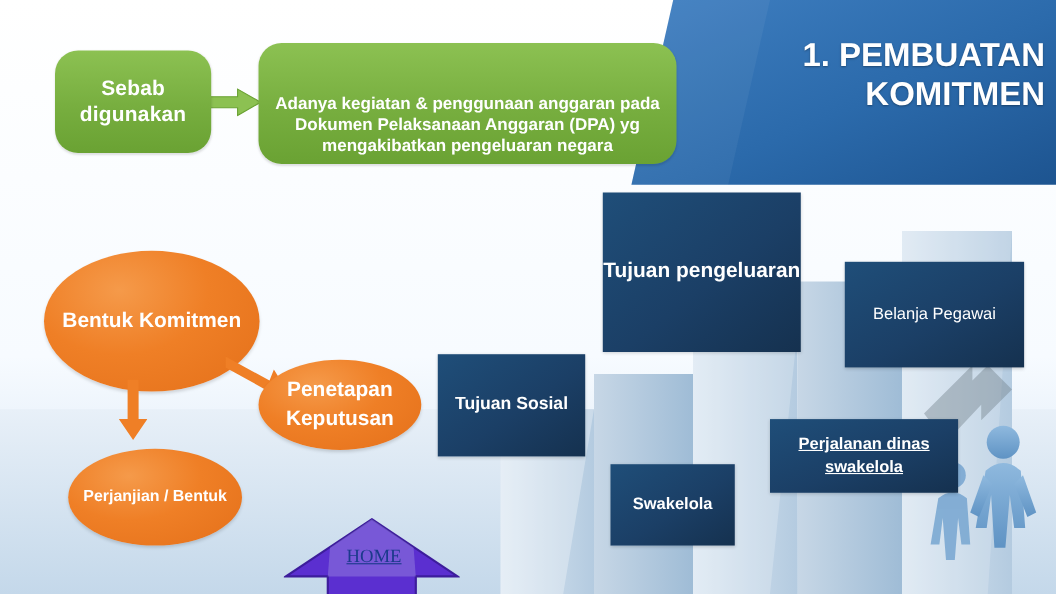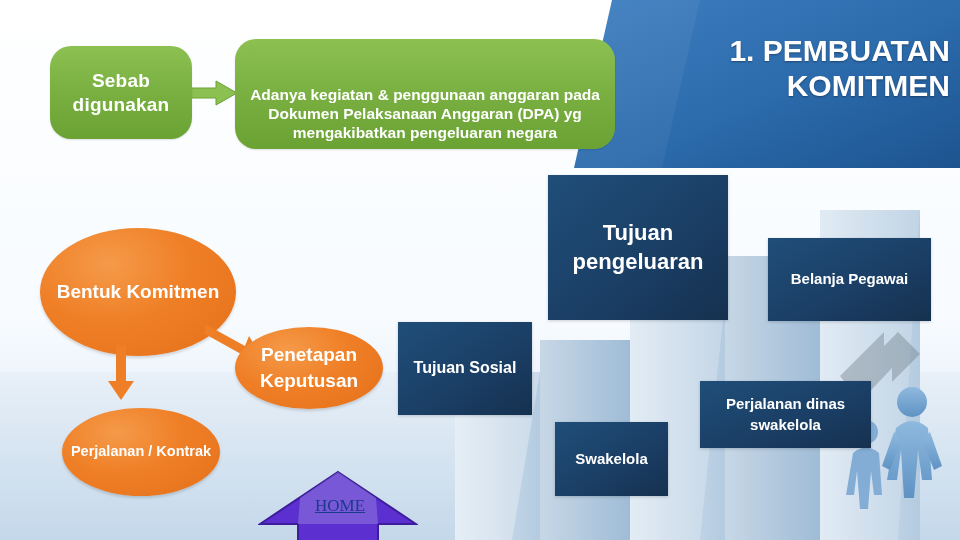--- a/index.html
+++ b/index.html
@@ -149,52 +149,53 @@
     top: 318px;
     width: 62px;
     height: 48px;
   }
 
   #tujuan-pengeluaran {
     left: 548px;
     top: 175px;
     width: 180px;
     height: 145px;
-    font-size: 22px;
+    font-size: 19px;
     font-weight: 600;
     line-height: 1.3;
   }
 
   #belanja-pegawai {
     left: 768px;
     top: 238px;
     width: 163px;
-    height: 83px;
+    height: 96px;
     font-size: 15px;
-    font-weight: 700;
+    font-weight: 400;
   }
 
   #bantuan-sosial {
     left: 398px;
     top: 322px;
     width: 134px;
     height: 93px;
     font-size: 16px;
     font-weight: 600;
     line-height: 1.3;
   }
 
   #perjalanan-dinas {
     left: 700px;
     top: 381px;
     width: 171px;
     height: 67px;
     font-size: 15px;
     font-weight: 600;
     line-height: 1.35;
+    text-decoration: underline;
   }
 
   #swakelola {
     left: 555px;
     top: 422px;
     width: 113px;
     height: 74px;
     font-size: 15px;
     font-weight: 600;
     text-align: right;
@@ -307,21 +308,21 @@
 
   <svg id="arrow-orange" viewBox="0 0 26 56" xmlns="http://www.w3.org/2000/svg">
     <polygon points="8,0 18,0 18,36 26,36 13,55 0,36 8,36" fill="#ef7f26"></polygon>
   </svg>
 
   <svg id="arrow-orange-diag" viewBox="0 0 62 48" xmlns="http://www.w3.org/2000/svg">
     <polygon points="0,6 40,28 44,18 60,44 32,44 36,36 0,16" fill="#ef7f26"></polygon>
   </svg>
 
   <div class="shape orange-ellipse" id="perjanjian-kontrak">
-    <span>Perjalanan / Kontrak</span>
+    <span>Perjanjian / Bentuk</span>
   </div>
 
   <div class="shape orange-ellipse" id="penetapan-keputusan">
     <span>Penetapan Keputusan</span>
   </div>
 
   <div class="shape blue-box" id="tujuan-pengeluaran">
     <span>Tujuan pengeluaran</span>
   </div>
 

